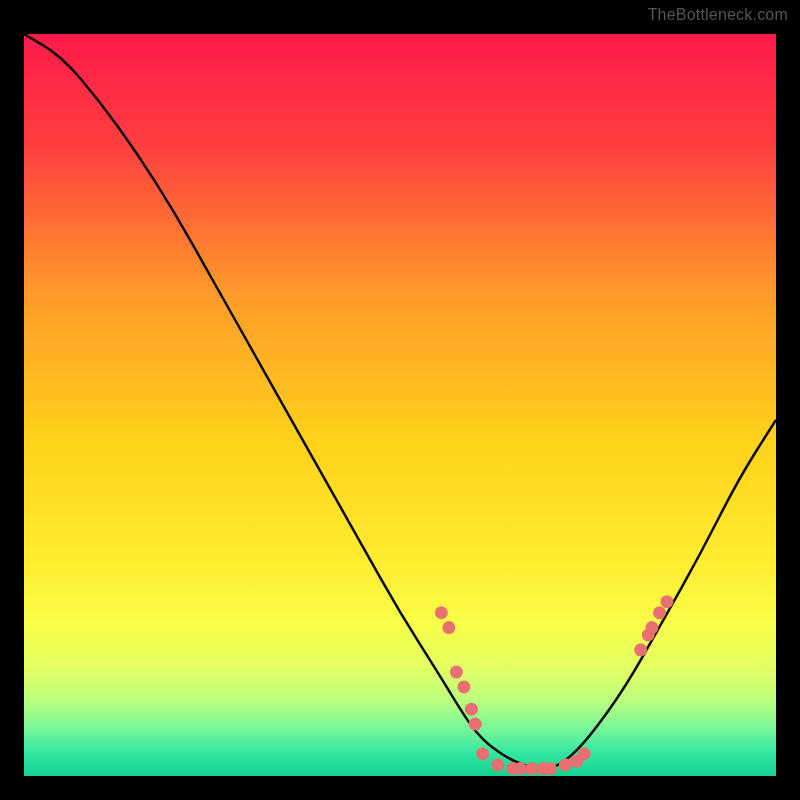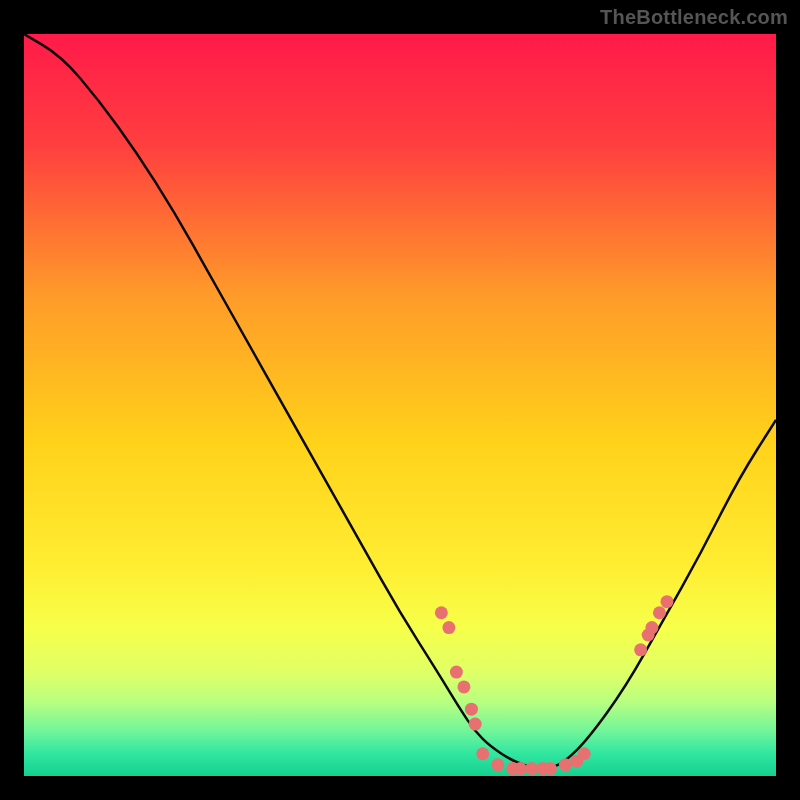--- a/index.html
+++ b/index.html
@@ -2,22 +2,22 @@
 <html><head>
 <meta charset="utf-8">
 <style>
   * { margin: 0; padding: 0; box-sizing: border-box; }
   body { width: 800px; height: 800px; background: #000; font-family: Arial, sans-serif; position: relative; }
   .watermark {
     position: absolute;
     top: 6px;
     right: 12px;
     color: #555;
-    font-size: 20px;
-    font-weight: bold;
+    font-size: 16px;
+    font-weight: normal;
     z-index: 10;
     letter-spacing: 0.2px;
   }
   .frame {
     position: absolute;
     top: 34px;
     left: 24px;
     width: 752px;
     height: 742px;
     background: #000;

